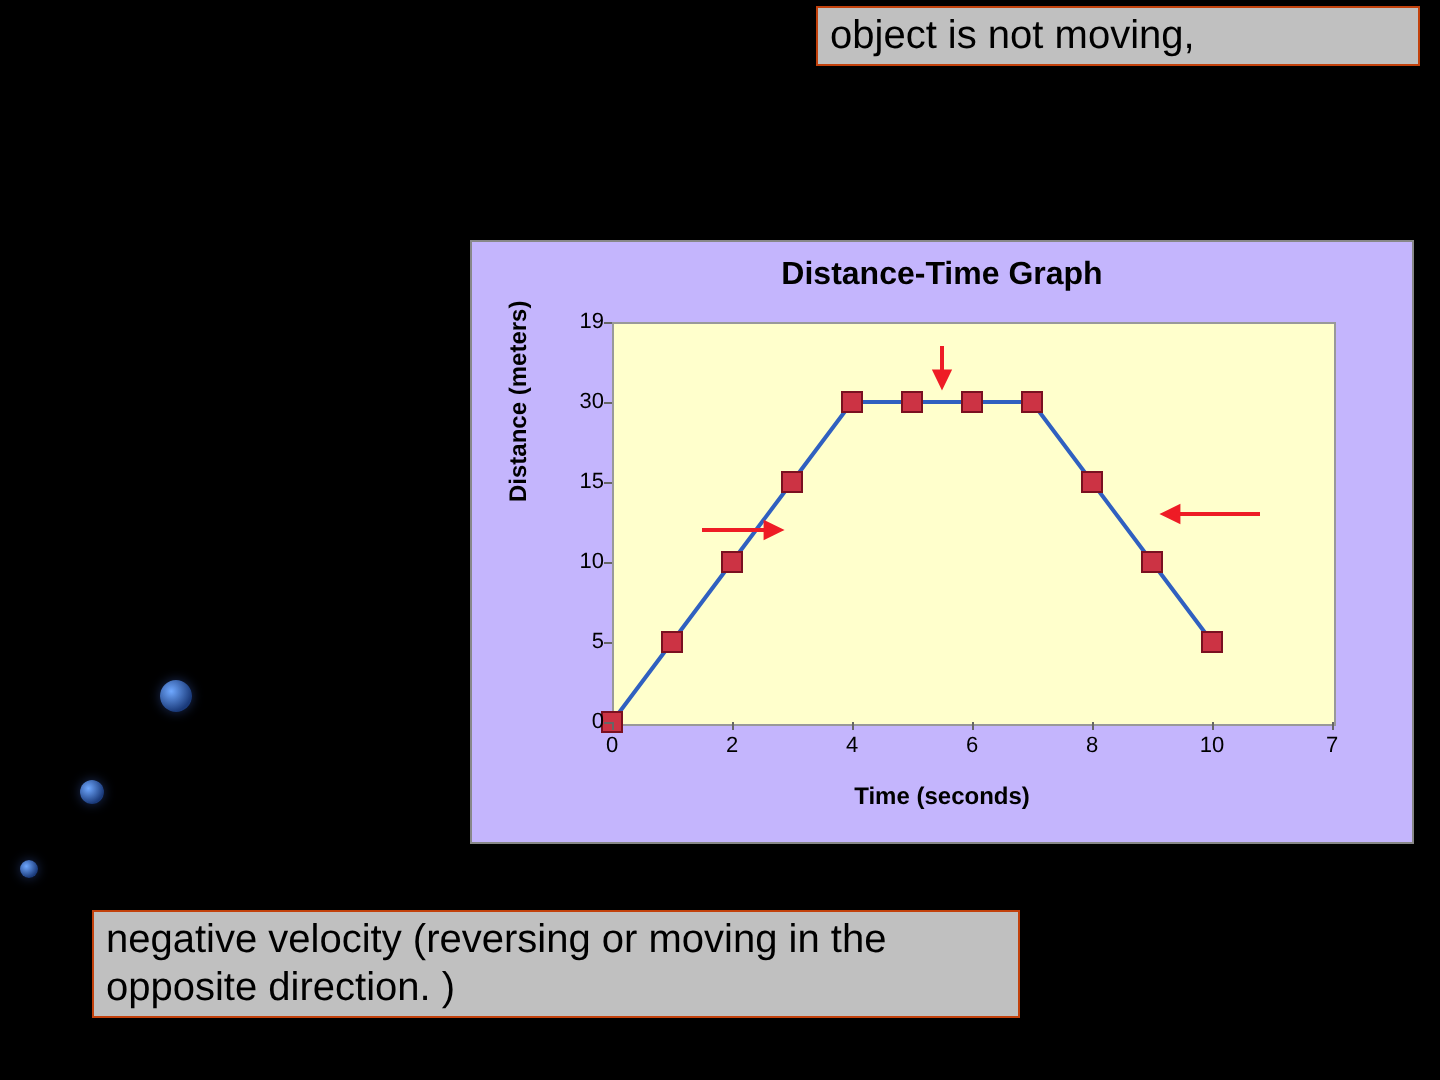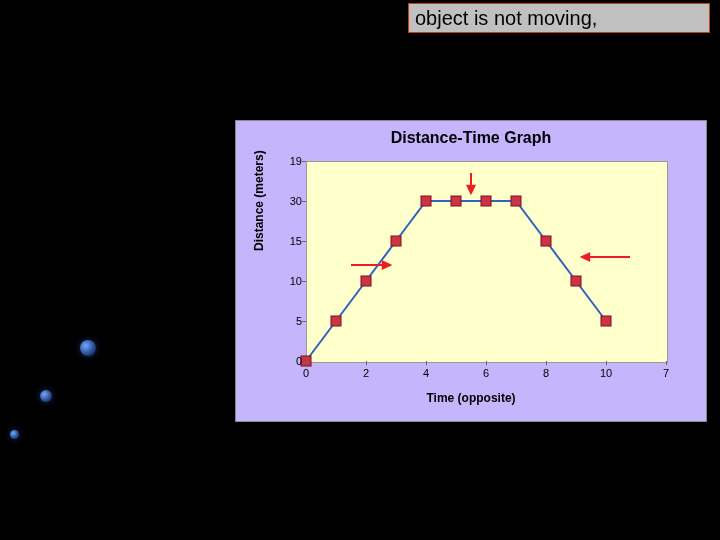--- a/index.html
+++ b/index.html
@@ -31,25 +31,26 @@
   <div class="swoosh">
     <div class="arc" style="width:420px;height:420px;left:-160px;top:-20px"></div>
     <div class="arc" style="width:520px;height:520px;left:-220px;top:-60px"></div>
     <div class="dot" style="width:16px;height:16px;left:120px;top:80px"></div>
     <div class="dot" style="width:12px;height:12px;left:80px;top:130px"></div>
     <div class="dot" style="width:9px;height:9px;left:50px;top:170px"></div>
 
   </div>
 
   <div class="label-box" style="left:408px;top:3px;width:288px">object is not moving,</div>
+  <div class="label-box" style="left:46px;top:455px;width:450px">negative velocity (reversing or moving in the opposite direction. )</div>
 
   <div class="card">
     <div class="chart-title">Distance-Time Graph</div>
     <div class="ylabel">Distance (meters)</div>
-    <div class="xlabel">Time (opposite)</div>
+    <div class="xlabel">Time (seconds)</div>
 
     <div class="plot-wrap">
       <div class="plot"></div>
       <svg class="series" id="series-svg">
           <path d="M0,200 L30,160 L60,120 L90,80 L120,40 L150,40 L180,40 L210,40 L240,80 L270,120 L300,160 " class="seg"></path>
           <rect x="-5" y="195" width="10" height="10" class="pt"></rect>
           <rect x="25" y="155" width="10" height="10" class="pt"></rect>
           <rect x="55" y="115" width="10" height="10" class="pt"></rect>
           <rect x="85" y="75" width="10" height="10" class="pt"></rect>
           <rect x="115" y="35" width="10" height="10" class="pt"></rect>

